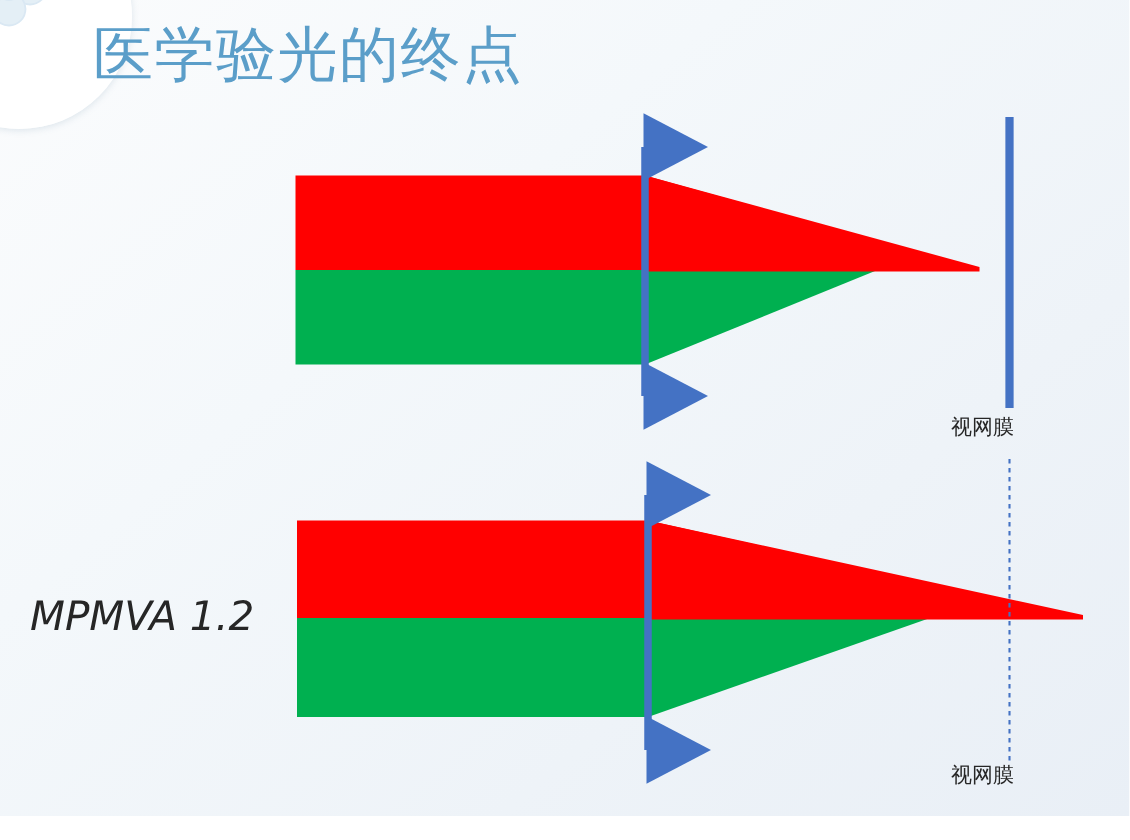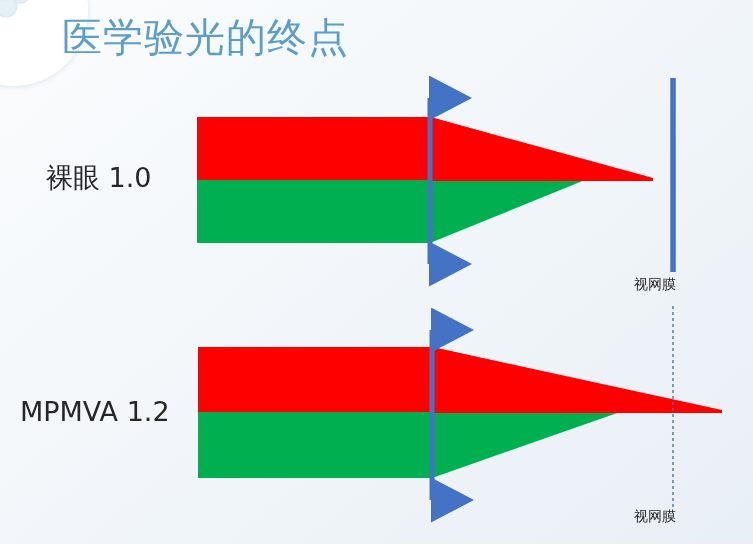--- a/index.html
+++ b/index.html
@@ -57,21 +57,21 @@
 
   
   .row-label {
     position: absolute;
     font-size: 27px;
     color: #262626;
     white-space: nowrap;
     font-family: "DejaVu Sans", "Liberation Sans", sans-serif;
   }
   #label-row-1 { left: 46px; top: 160px; }
-  #label-row-2 { left: 20px; top: 396px; }
+  #label-row-2 { left: 20px; top: 396px; font-style: italic; }
 
   
   .retina-label {
     position: absolute;
     font-size: 14px;
     color: #262626;
     white-space: nowrap;
     font-family: "DejaVu Sans", "Liberation Sans", sans-serif;
   }
   #retina-label-1 { left: 634px; top: 276px; }
@@ -132,21 +132,20 @@
       <path d="M 198,347 L 432,347 L 722,412 L 198,412 Z" fill="#FF0000"></path>
       <path d="M 198,412 L 620,412 L 432,478 L 198,478 Z" fill="#00B050"></path>
       <path d="M 432,347 L 722,410 L 722,413 L 432,413 Z" fill="#FF0000"></path>
 
       <line x1="673" y1="306" x2="673" y2="508" stroke="#4472C4" stroke-width="1.4" stroke-dasharray="3 3" stroke-linecap="butt"></line>
 
       <line x1="432" y1="330" x2="432" y2="500" stroke="#4472C4" stroke-width="5" marker-start="url(#arrow-up)" marker-end="url(#arrow-down)"></line>
     </g>
   </svg>
 
-  <div class="row-label" id="label-row-1">裸眼 1.0</div>
 
   <div class="row-label" id="label-row-2">MPMVA 1.2</div>
 
   <div class="retina-label" id="retina-label-1">视网膜</div>
 
   <div class="retina-label" id="retina-label-2">视网膜</div>
 
 </div>
 
 </body></html>

